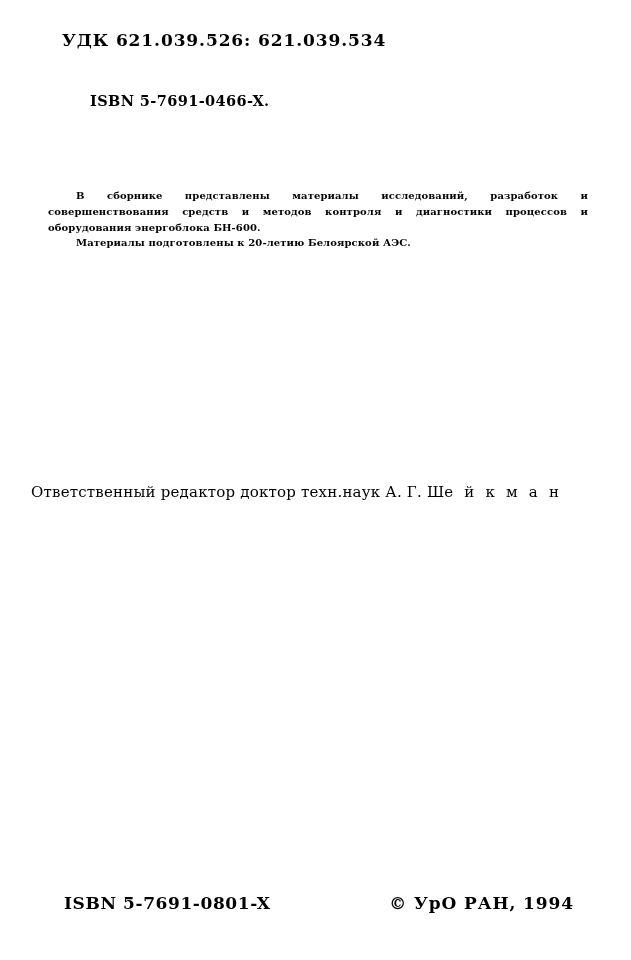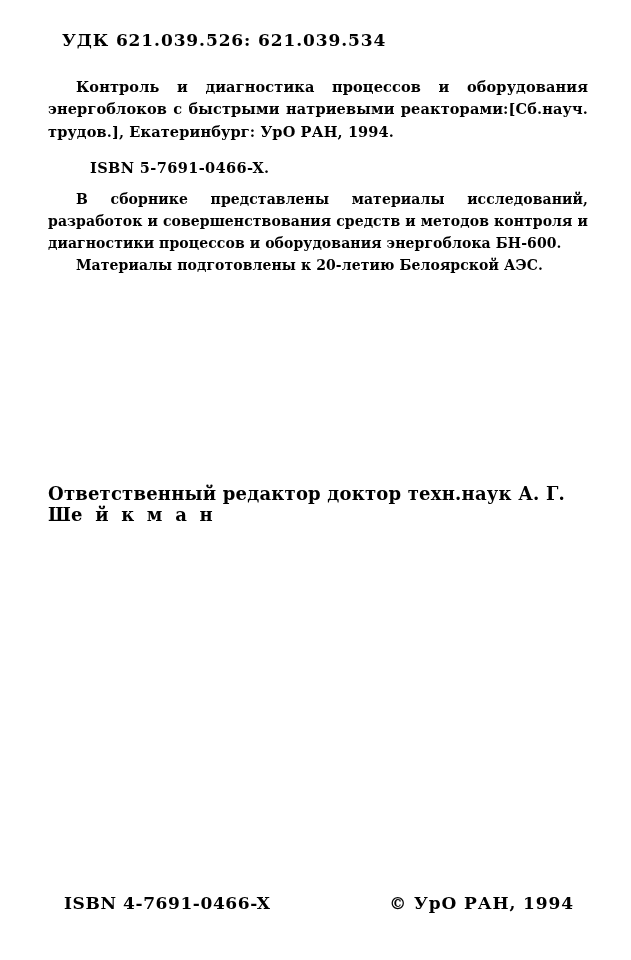--- a/index.html
+++ b/index.html
@@ -57,38 +57,38 @@
     text-indent: 42px;
     margin-top: 14px;
     letter-spacing: 0.4px;
   }
 
   
   .annotation {
     left: 48px;
     top: 188px;
     width: 540px;
-    font-size: 14px;
+    font-size: 10px;
     font-weight: bold;
     line-height: 1.58;
     text-align: justify;
     letter-spacing: 0.1px;
   }
   .annotation p {
     margin: 0;
     text-indent: 28px;
   }
 
   
   .editor {
-    left: 48px;
+    left: 31px;
     top: 483px;
     width: 560px;
-    font-size: 18px;
-    font-weight: bold;
+    font-size: 15px;
+    font-weight: normal;
     letter-spacing: 0.2px;
   }
   .editor .spaced {
     letter-spacing: 3.2px;
   }
 
   
   .footer {
     left: 64px;
     top: 893px;
@@ -106,31 +106,30 @@
   }
 </style>
 </head>
 <body>
 
 <div class="page">
 
   <div class="block udc">УДК 621.039.526: 621.039.534</div>
 
   <div class="block biblio">
-    <span class="indent">Контроль и диагностика процессов и оборудования энергоблоков с быстрыми натриевыми реакторами:[Сб.науч. трудов.], Екатеринбург: УрО РАН, 1994.</span>
     <span class="isbn-line">ISBN 5-7691-0466-X.</span>
   </div>
 
   <div class="block annotation">
     <p>В сборнике представлены материалы исследований, разработок и совершенствования средств и методов контроля и диагностики процессов и оборудования энергоблока БН-600.</p>
     <p>Материалы подготовлены к 20-летию Белоярской АЭС.</p>
   </div>
 
   <div class="block editor">
     <span>Ответственный редактор доктор техн.наук А. Г. Ш</span><span class="spaced">е й к м а н</span>
   </div>
 
   <div class="block footer">
-    <span>ISBN 4-7691-0466-X</span>
+    <span>ISBN 5-7691-0801-X</span>
     <span class="right">© УрО РАН, 1994</span>
   </div>
 
 </div>
 
 </body></html>

